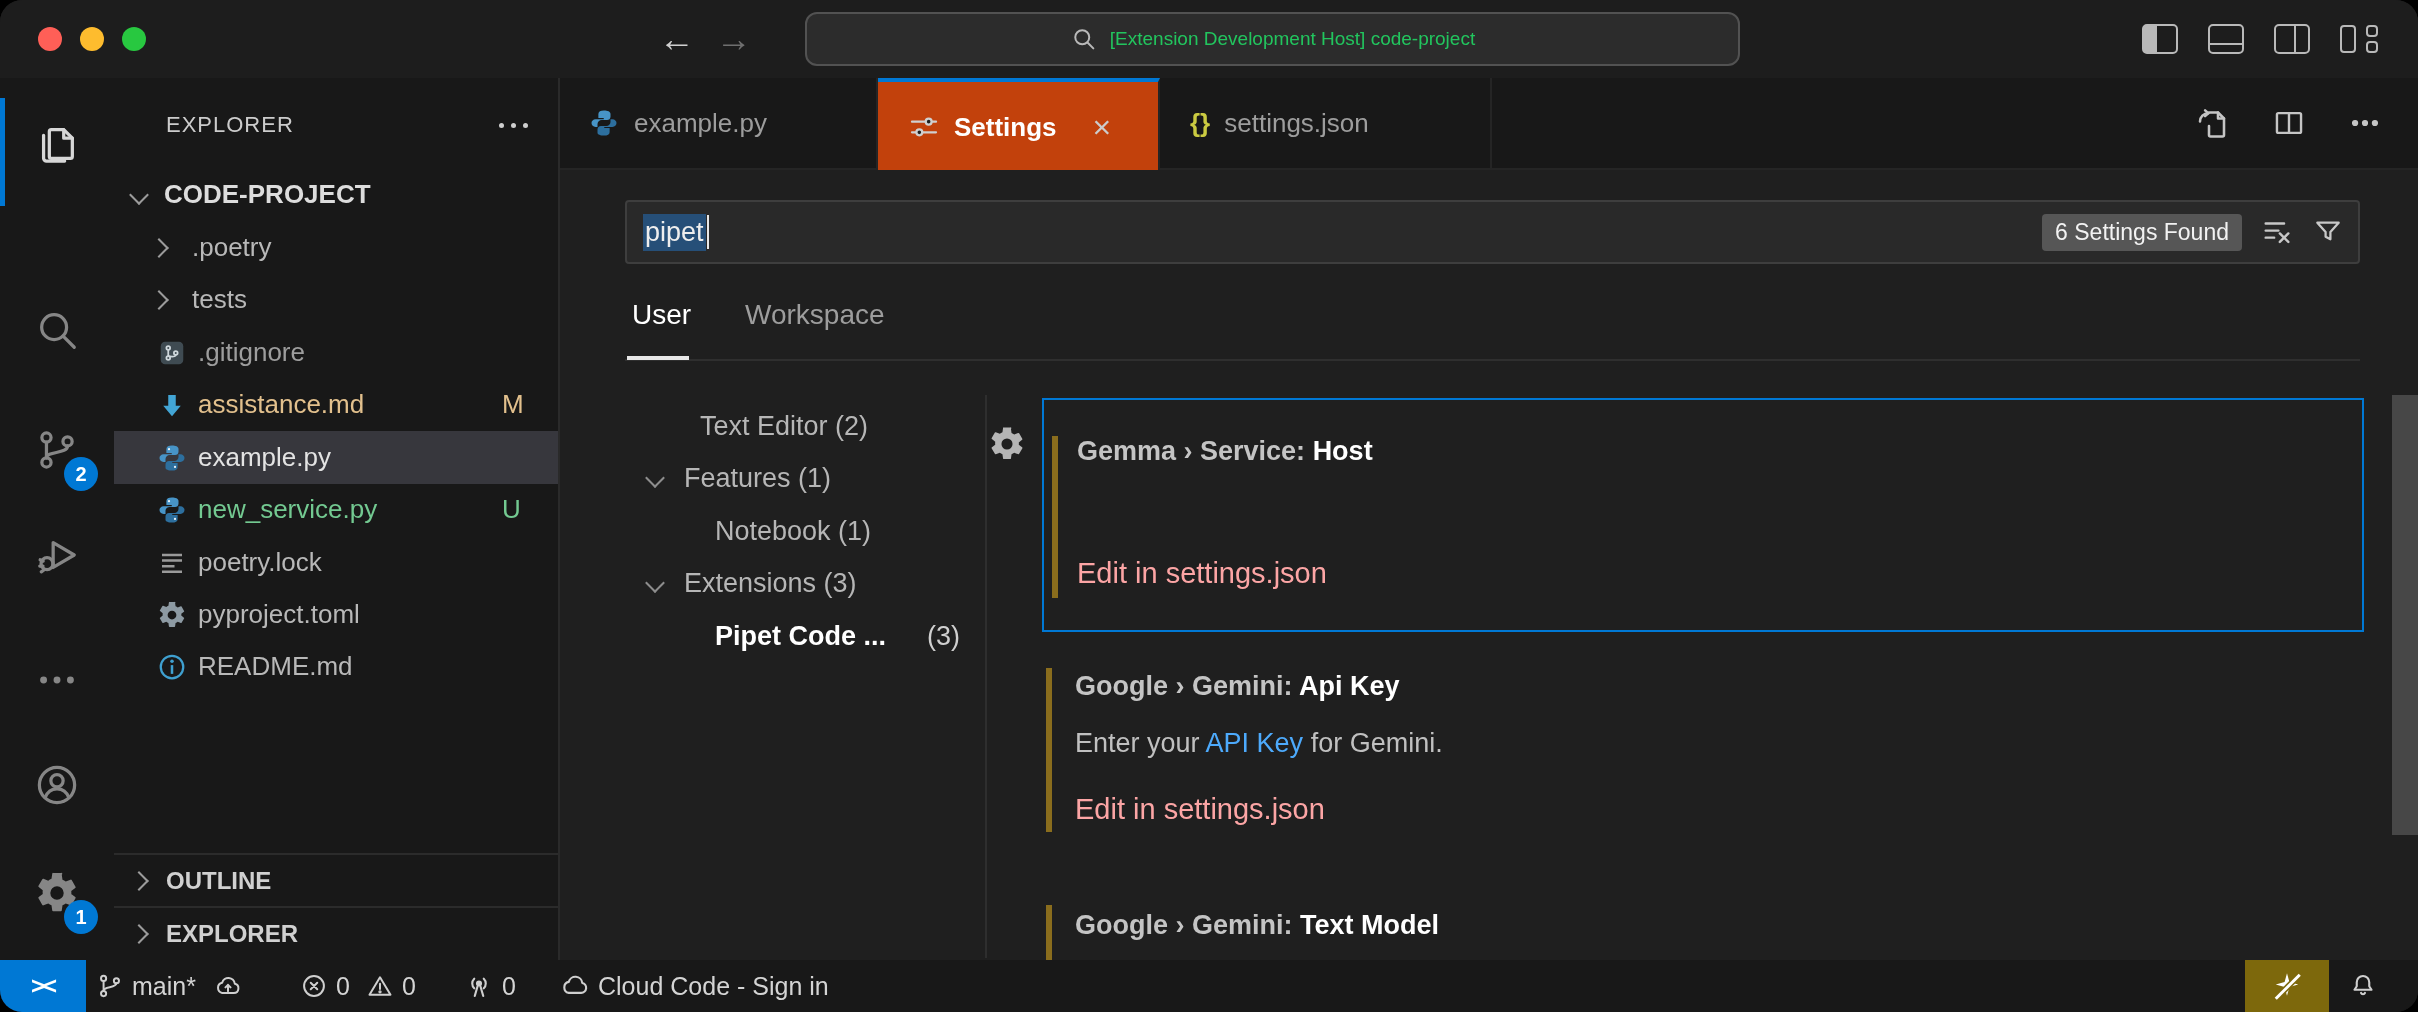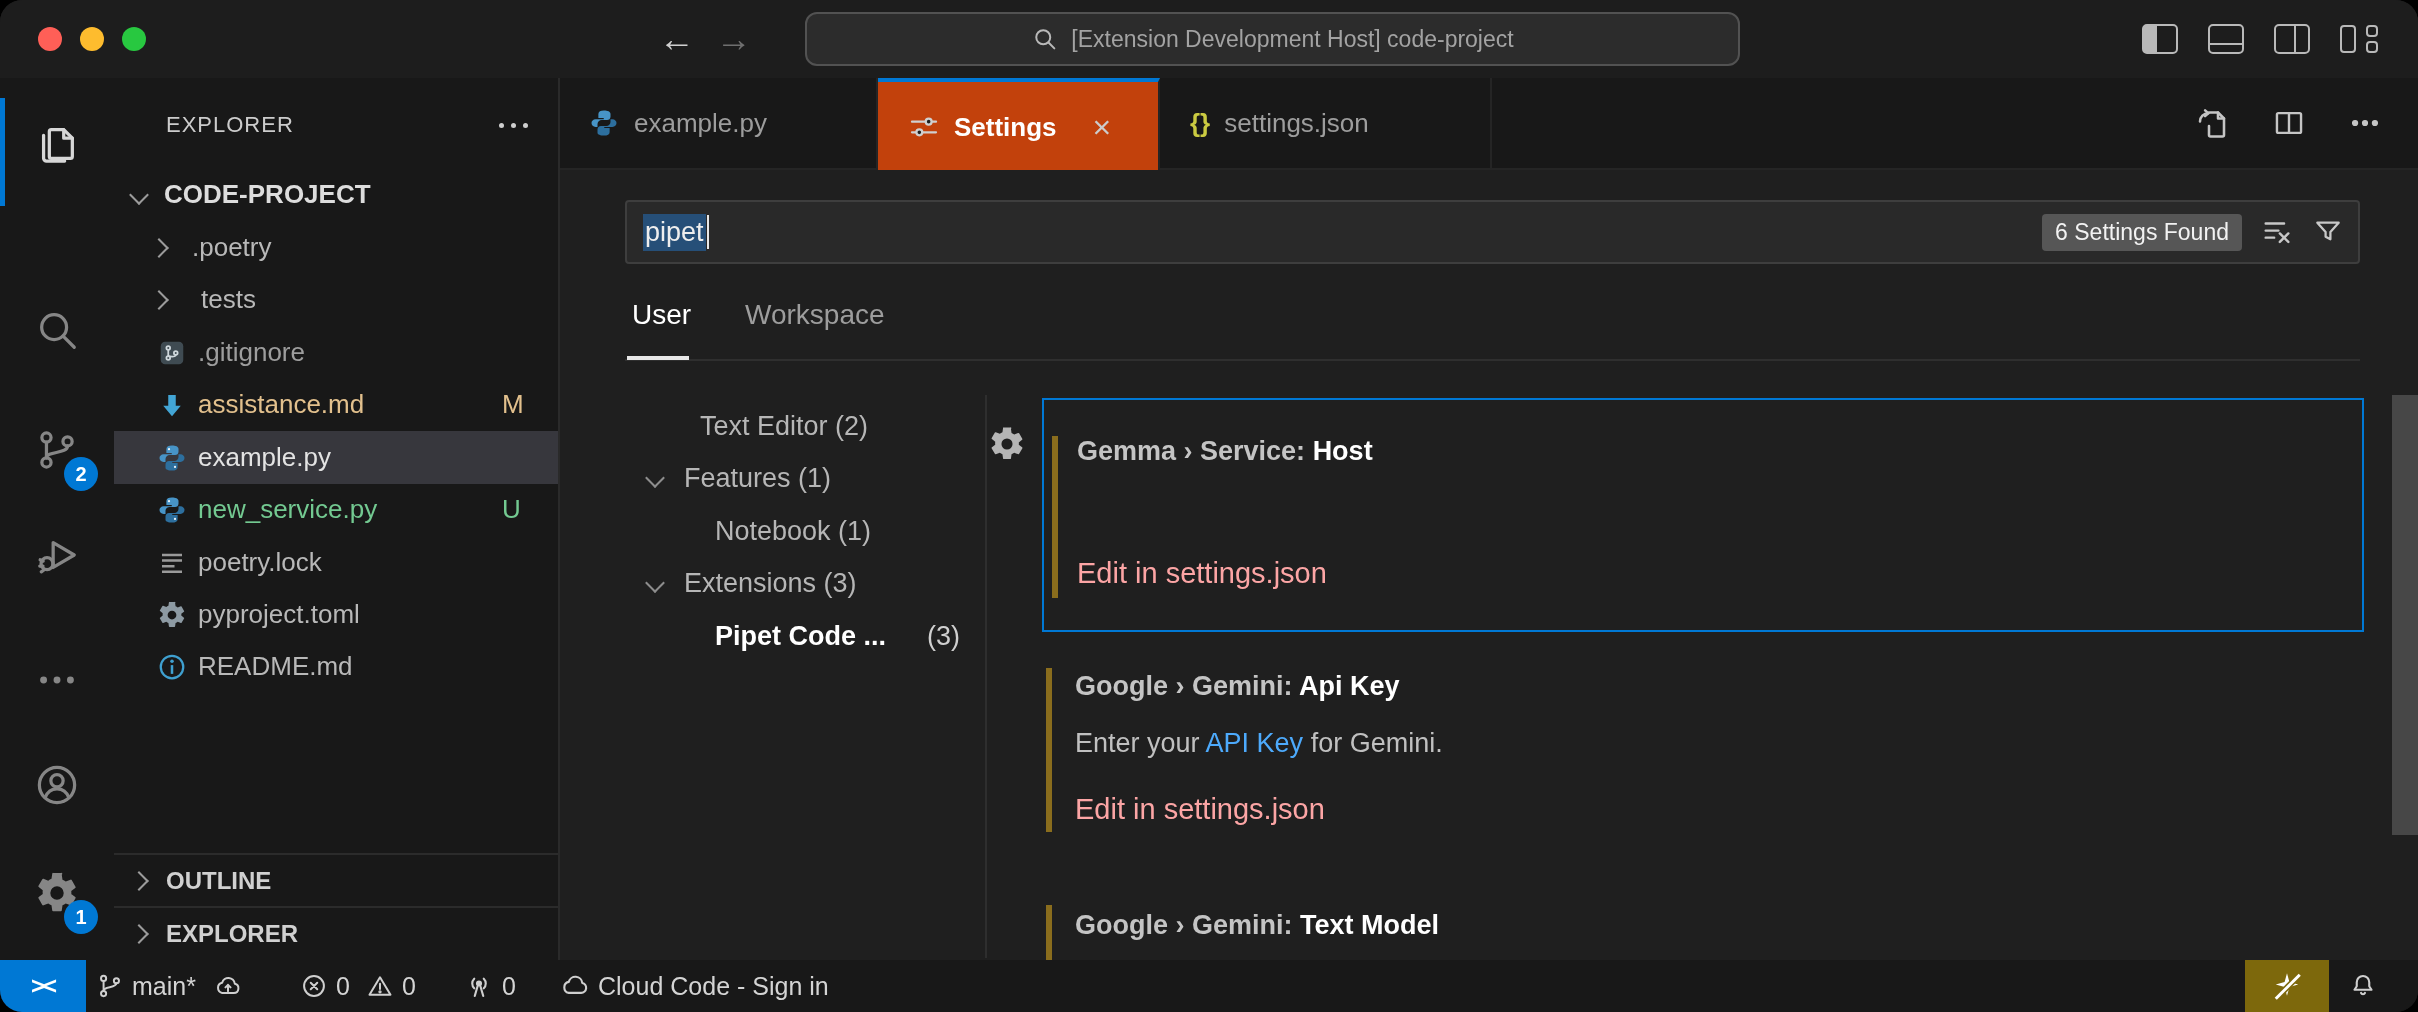--- a/index.html
+++ b/index.html
@@ -6,21 +6,21 @@
     font-family:"Liberation Sans","DejaVu Sans",sans-serif;color:#cccccc;-webkit-font-smoothing:antialiased;}
   .abs{position:absolute;}
   #window{position:absolute;left:0;top:0;width:2418px;height:1012px;background:#1f1f1f;border-radius:22px;overflow:hidden;}
   
   #titlebar{left:0;top:0;width:2418px;height:78px;background:#1d1d1d;}
   .tl{width:24px;height:24px;border-radius:50%;display:inline-block;}
   #nav-back{left:655px;top:18px;font-size:36px;color:#cfcfcf;width:44px;text-align:center;}
   #nav-fwd{left:712px;top:18px;font-size:36px;color:#6f6f6f;width:44px;text-align:center;}
   #tb-search{left:805px;top:12px;width:935px;height:54px;background:#2c2c2c;border:2px solid #525252;border-radius:12px;
     display:flex;align-items:center;justify-content:center;gap:12px;box-sizing:border-box;}
-  #tb-search span{font-size:23px;color:#a3a3a3;}
+  #tb-search span{font-size:19px;color:#22c55e;}
   #layout-icons{right:40px;top:0;height:78px;display:flex;align-items:center;gap:30px;}
   .lic{position:relative;width:36px;height:30px;border:2.5px solid #b9b9b9;border-radius:5px;box-sizing:border-box;}
   .lic .fillL{position:absolute;left:0;top:0;width:13px;height:100%;background:#b9b9b9;}
   .lic .lineH{position:absolute;left:0;bottom:7px;width:100%;height:2.5px;background:#b9b9b9;}
   .lic .lineV{position:absolute;left:55%;top:0;width:2.5px;height:100%;background:#b9b9b9;}
   .lic4{width:38px;height:32px;border:none;}
   .lic4 .cell{position:absolute;border:2.5px solid #b9b9b9;border-radius:4px;box-sizing:border-box;}
   
   #activitybar{left:0;top:78px;width:114px;height:882px;background:#181818;}
   .act{position:absolute;left:0;width:114px;height:110px;display:flex;align-items:center;justify-content:center;}
@@ -185,21 +185,21 @@
         </div>
     </div>
     <div class="srow" style="top:90px;">
       <span class="chev d" style="margin-left:18px;"></span>
       <span style="margin-left:18px;font-weight:bold;color:#dddddd;">CODE-PROJECT</span>
     </div>
     <div class="srow" style="top:143px;">
       <span class="chev r" style="margin-left:38px;"></span>
       <span style="margin-left:26px;">.poetry</span>
     </div>
-    <div class="srow" style="top:195px;gap:9px;">
+    <div class="srow" style="top:195px;">
       <span class="chev r" style="margin-left:38px;"></span>
       <span style="margin-left:26px;">tests</span>
     </div>
     <div class="srow" style="top:248px;color:#9d9d9d;">
       <span class="ficon" style="left:42px;">
         <svg viewBox="0 0 24 24" width="30" height="30">
             <rect x="3" y="3" width="18" height="18" rx="3.5" fill="#3f4b52"></rect>
         <g stroke="#cfd8dc" stroke-width="1.4" fill="none">
               <circle cx="9" cy="8" r="1.5"></circle>
               <circle cx="9" cy="16" r="1.5"></circle>

